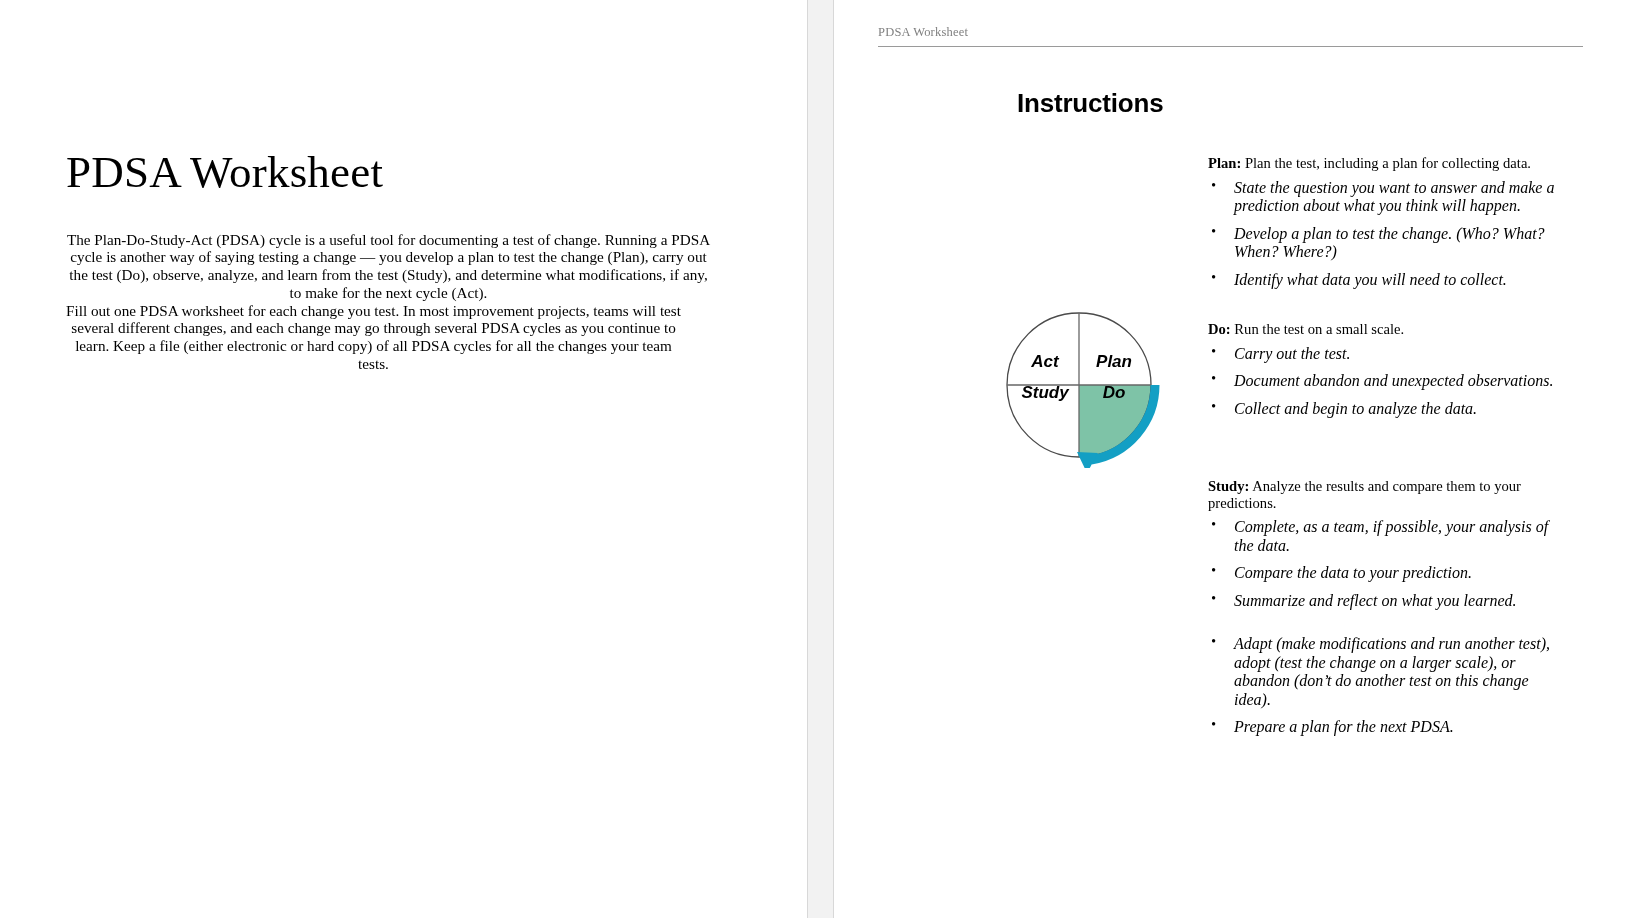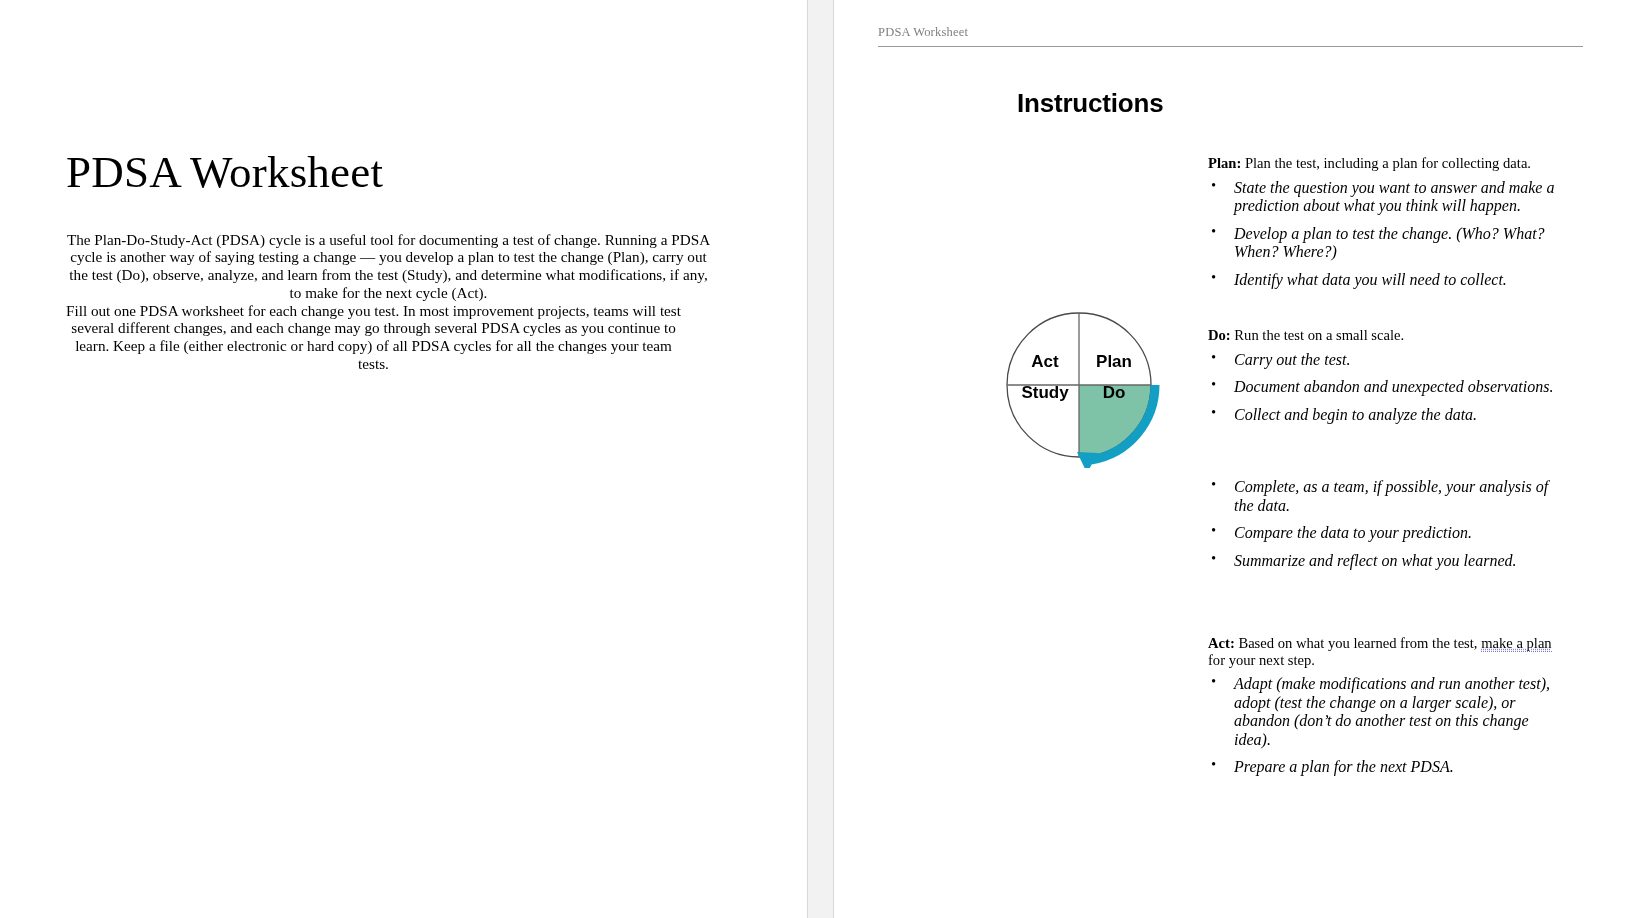--- a/index.html
+++ b/index.html
@@ -165,25 +165,25 @@
   }
 
   
   #row-plan  { top: 133px; }
   #row-do    { top: 303px; }
   #row-study { top: 476px; }
   #row-act   { top: 633px; }
   #row-do .wheel-holder    { left: 968px; }
 
   
-  .pdsa-row .wheel-holder { left: 170px; }
+  .pdsa-row .wheel-holder { left: 170px; font-style: italic; }
   #row-do .wheel-holder   { left: 161px; }
 
   #row-plan .text-block  { top: 22px; }
-  #row-do .text-block    { top: 24px; }
+  #row-do .text-block    { top: 18px; }
   #row-study .text-block { top: 2px; }
   #row-act .text-block   { top: 2px; }
 
   .wheel-svg { display: block; }
 
   .wheel-label {
     font-family: "Liberation Sans", sans-serif;
     font-weight: bold;
     font-size: 17px;
     fill: #000;
@@ -254,34 +254,34 @@
             <li>Carry out the test.</li>
             <li>Document abandon and unexpected observations.</li>
             <li>Collect and begin to analyze the data.</li>
           </ul>
         </div>
       </div>
 
       <div class="pdsa-row" id="row-study">
 
         <div class="text-block">
+          <p class="tb-lead">
+            <b>Study:</b><span> Analyze the results and compare them to your predictions.</span>
+          </p>
           <ul class="tb-list">
             <li>Complete, as a team, if possible, your analysis of the data.</li>
             <li>Compare the data to your prediction.</li>
             <li>Summarize and reflect on what you learned.</li>
           </ul>
         </div>
       </div>
 
       <div class="pdsa-row" id="row-act">
 
         <div class="text-block">
-          <p class="tb-lead">
-            <b>Act:</b><span> Based on what you learned from the test, </span><span class="underlined">make a plan</span><span> for your next step.</span>
-          </p>
           <ul class="tb-list">
             <li>Adapt (make modifications and run another test), adopt (test the change on a larger scale), or abandon (don’t do another test on this change idea).</li>
             <li>Prepare a plan for the next PDSA.</li>
           </ul>
         </div>
       </div>
 
     </div>
   </div>
 

